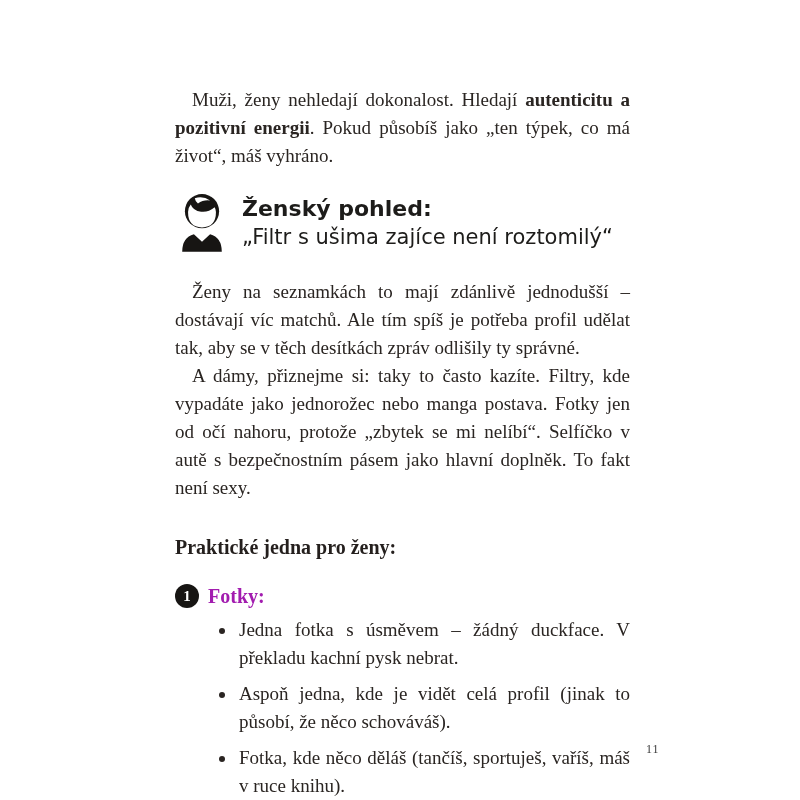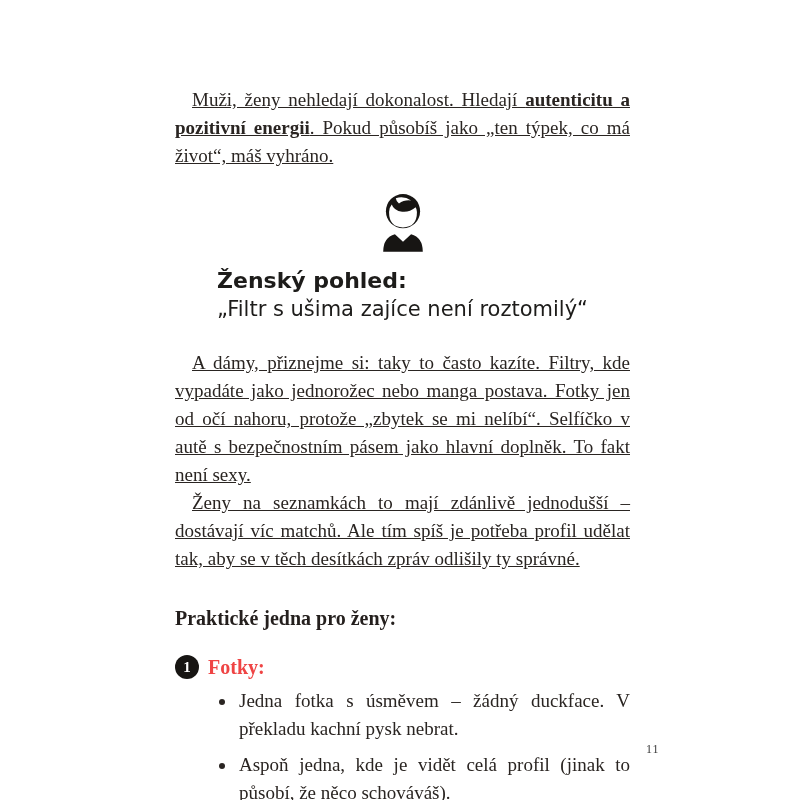--- a/index.html
+++ b/index.html
@@ -16,30 +16,28 @@
     left:175px; top:86px;
     width:455px;
   }
   p.body-par {
     font-size:19px;
     line-height:28px;
     text-align:justify;
     margin:0;
     text-indent:17px;
     color:#2a2522;
-    text-decoration:underline;
   }
   .bold-inline { font-weight:bold; }
   .section-head {
     display:flex;
     align-items:center;
     gap:13px;
     margin-top:22px;
     margin-bottom:26px;
-    flex-direction:column;
   }
   .avatar-icon { flex:0 0 auto; width:54px; height:60px; }
   .avatar-icon svg { display:block; width:54px; height:60px; }
   .head-text { padding-top:2px; }
   .head-title {
     font-family:"DejaVu Sans", sans-serif;
     font-weight:bold;
     font-size:22px;
     line-height:28px;
     color:#1d1c1a;
@@ -76,21 +74,21 @@
     font-weight:bold;
     font-size:15px;
     line-height:1;
     display:flex;
     align-items:center;
     justify-content:center;
   }
   .tip-label {
     font-size:20px;
     font-weight:bold;
-    color:#ef4444;
+    color:#a21caf;
   }
   ul.tip-bullets {
     margin:5px 0 0 0;
     padding-left:62px;
     list-style:disc;
   }
   ul.tip-bullets li {
     font-size:19px;
     line-height:28px;
     text-align:justify;
@@ -126,23 +124,23 @@
 
         <path d="M8 66 Q8 50 21 46.5 L30 55 L39 46.5 Q52 50 52 66 Z" fill="#171513"></path>
       </svg>
     </span>
     <div class="head-text">
       <div class="head-title">Ženský pohled:</div>
       <div class="head-subtitle">„Filtr s ušima zajíce není roztomilý“</div>
     </div>
   </div>
 
+  <p class="body-par">Ženy na seznamkách to mají zdánlivě jednodušší – dostávají víc matchů. Ale tím spíš je potřeba profil udělat tak, aby se v těch desítkách zpráv odlišily ty správné.</p>
+
   <p class="body-par par-gap">A dámy, přiznejme si: taky to často kazíte. Filtry, kde vypadáte jako jednorožec nebo manga postava. Fotky jen od očí nahoru, protože „zbytek se mi nelíbí“. Selfíčko v autě s bezpečnostním pásem jako hlavní doplněk. To fakt není sexy.</p>
-
-  <p class="body-par">Ženy na seznamkách to mají zdánlivě jednodušší – dostávají víc matchů. Ale tím spíš je potřeba profil udělat tak, aby se v těch desítkách zpráv odlišily ty správné.</p>
 
   <h3 class="tips-heading">Praktické jedna pro ženy:</h3>
 
   <div class="tip-item-head">
     <span class="num-badge">1</span>
     <span class="tip-label">Fotky:</span>
   </div>
 
   <ul class="tip-bullets">
     <li>Jedna fotka s úsměvem – žádný duckface. V překladu kachní pysk nebrat.</li>

